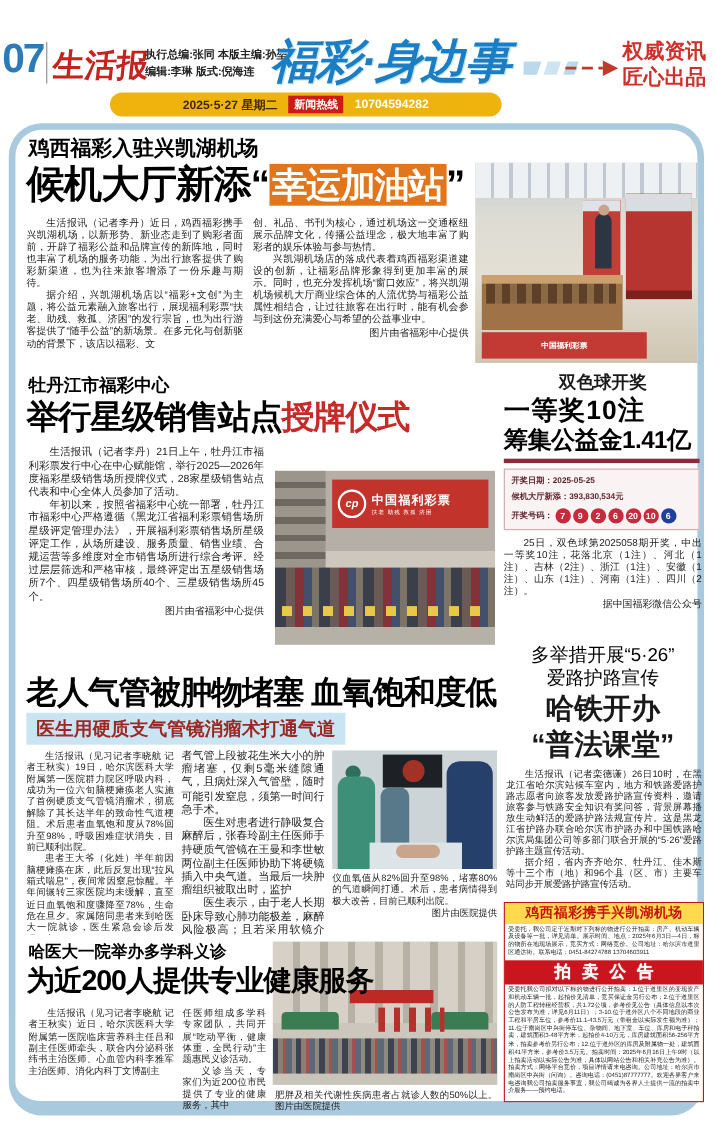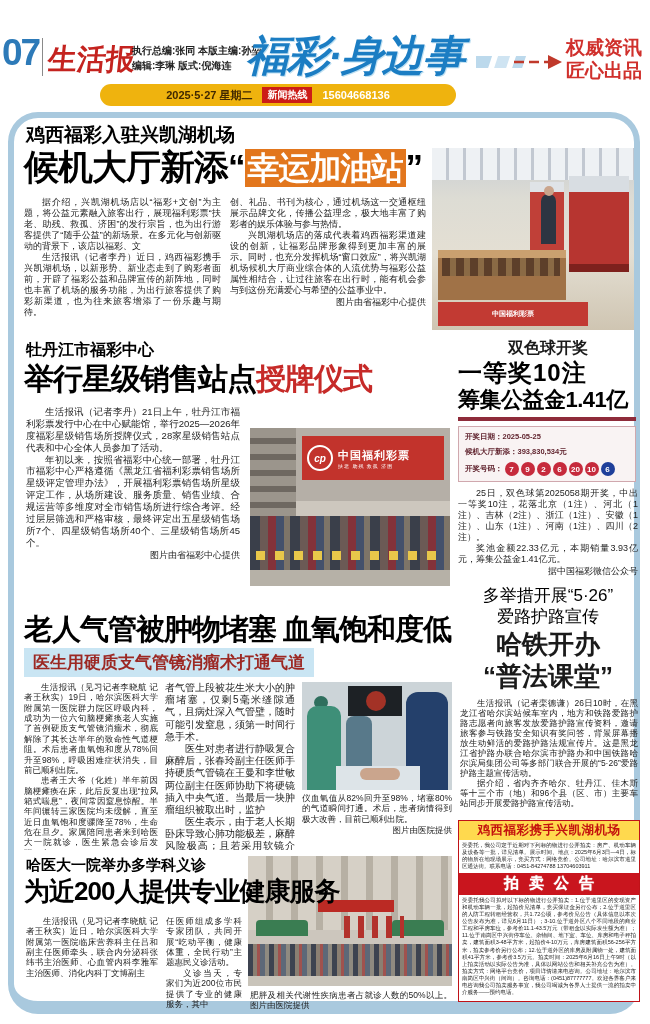--- a/index.html
+++ b/index.html
@@ -139,33 +139,33 @@
   </svg>
 </div>
 <div class="abs slogan">
   <div>权威资讯</div>
   <div>匠心出品</div>
 </div>
 
 <div class="abs datebar">
   <span class="date">2025·5·27 星期二</span>
   <span class="hotline-tag">新闻热线</span>
-  <span class="hotline-num">15604668136</span>
+  <span class="hotline-num">10704594282</span>
 </div>
 
 <div class="abs frame"></div>
 
 <div class="abs kicker" style="left:26px;top:122px;font-size:19px;">鸡西福彩入驻兴凯湖机场</div>
 <div class="abs headline" style="left:24px;top:144px;font-size:35px;">
   <span>候机大厅新添</span><span>“</span><span class="hl-orange" style="font-size:32px;">幸运加油站</span><span>”</span>
 </div>
 <div class="abs cols" style="left:24px;top:197px;width:402px;height:134px;gap:9px;overflow:hidden;">
   <div class="body-txt" style="width:197px;">
+    <p>生活报讯（记者李丹）近日，鸡西福彩携手兴凯湖机场，以新形势、新业态走到了购彩者面前，开辟了福彩公益和品牌宣传的新阵地，同时也丰富了机场的服务功能，为出行旅客提供了购彩新渠道，也为往来旅客增添了一份乐趣与期待。</p>
     <p>据介绍，兴凯湖机场店以“福彩+文创”为主题，将公益元素融入旅客出行，展现福利彩票“扶老、助残、救孤、济困”的发行宗旨，也为出行游客提供了“随手公益”的新场景。在多元化与创新驱动的背景下，该店以福彩、文</p>
-    <p>生活报讯（记者李丹）近日，鸡西福彩携手兴凯湖机场，以新形势、新业态走到了购彩者面前，开辟了福彩公益和品牌宣传的新阵地，同时也丰富了机场的服务功能，为出行旅客提供了购彩新渠道，也为往来旅客增添了一份乐趣与期待。</p>
   </div>
   <div class="body-txt" style="width:196px;">
     <p class="cont">创、礼品、书刊为核心，通过机场这一交通枢纽展示品牌文化，传播公益理念，极大地丰富了购彩者的娱乐体验与参与热情。</p>
     <p>兴凯湖机场店的落成代表着鸡西福彩渠道建设的创新，让福彩品牌形象得到更加丰富的展示。同时，也充分发挥机场“窗口效应”，将兴凯湖机场候机大厅商业综合体的人流优势与福彩公益属性相结合，让过往旅客在出行时，能有机会参与到这份充满爱心与希望的公益事业中。</p>
     <div class="credit">图片由省福彩中心提供</div>
   </div>
 </div>
 <div class="abs photo photo1">
   <div class="p1-ceiling"></div>
   <div class="p1-machine"></div>
@@ -213,21 +213,20 @@
     <span class="ball red">9</span>
     <span class="ball red">2</span>
     <span class="ball red">6</span>
     <span class="ball red">20</span>
     <span class="ball red">10</span>
     <span class="ball blue">6</span>
   </div>
 </div>
 <div class="abs lot-body body-txt">
   <p>25日，双色球第2025058期开奖，中出一等奖10注，花落北京（1注）、河北（1注）、吉林（2注）、浙江（1注）、安徽（1注）、山东（1注）、河南（1注）、四川（2注）。</p>
-  <p>奖池金额22.33亿元，本期销量3.93亿元，筹集公益金1.41亿元。</p>
   <div class="credit">据中国福彩微信公众号</div>
 </div>
 
 <div class="abs headline" style="left:24px;top:610px;font-size:29px;">老人气管被肿物堵塞 血氧饱和度低</div>
 <div class="abs" style="left:24px;top:648px;">
   <span class="subhead">医生用硬质支气管镜消瘤术打通气道</span>
 </div>
 <div class="abs cols" style="left:24px;top:682px;width:428px;height:168px;gap:7px;overflow:hidden;">
   <div class="body-txt" style="width:134px;font-size:8.5px;">
     <p>生活报讯（见习记者李晓航 记者王秋实）19日，哈尔滨医科大学附属第一医院群力院区呼吸内科，成功为一位六旬脑梗瘫痪老人实施了首例硬质支气管镜消瘤术，彻底解除了其长达半年的致命性气道梗阻。术后患者血氧饱和度从78%回升至98%，呼吸困难症状消失，目前已顺利出院。</p>

